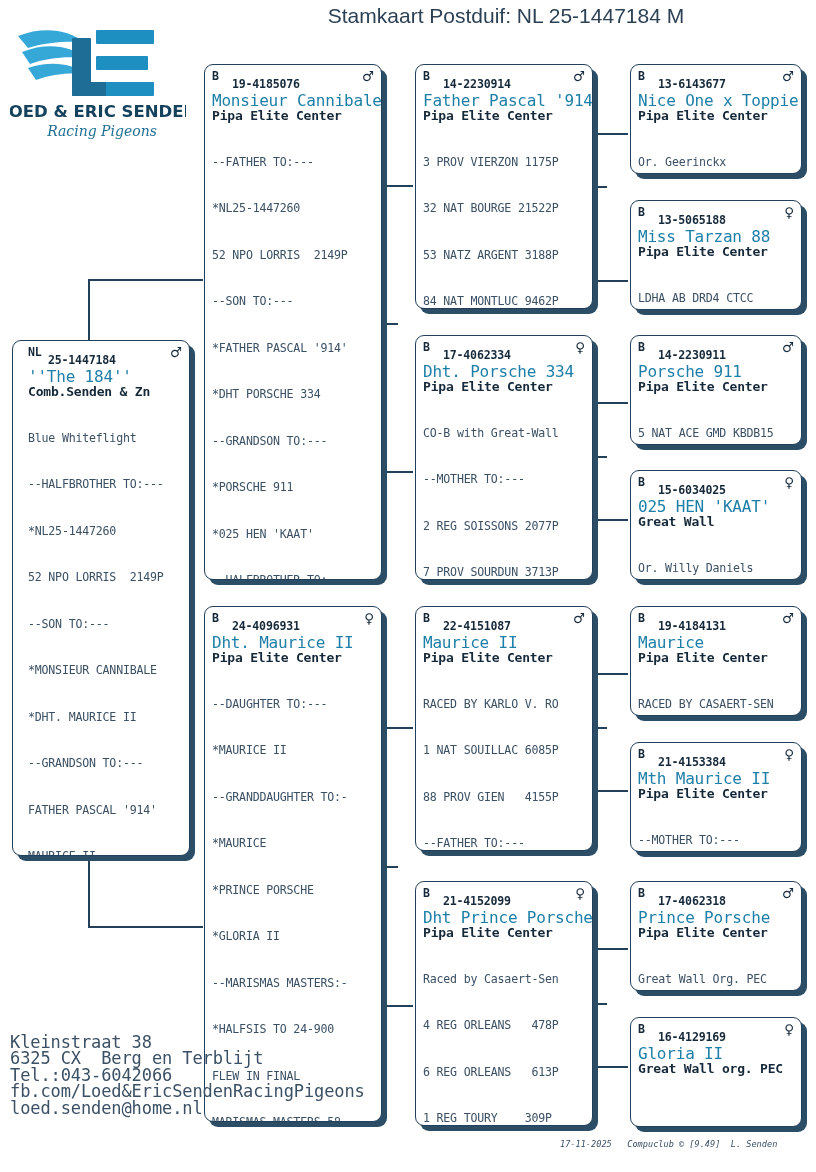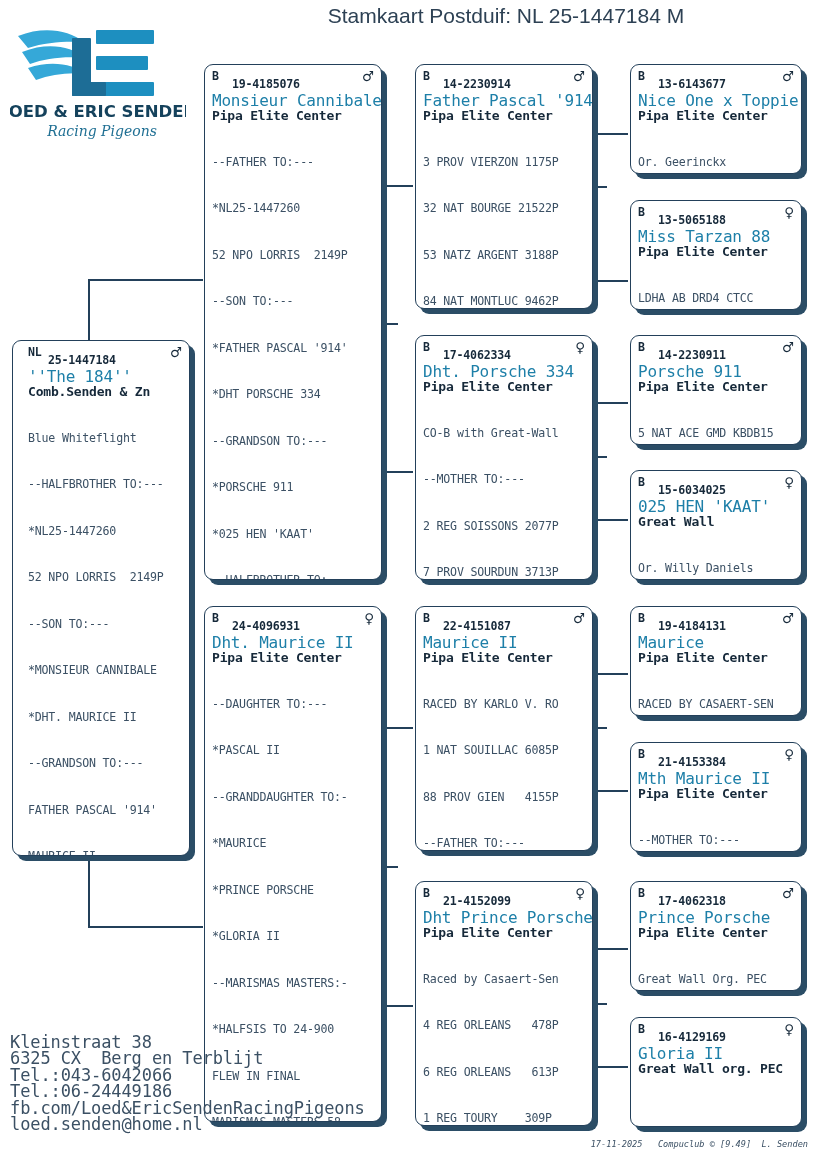--- a/index.html
+++ b/index.html
@@ -131,21 +131,21 @@
     line-height: 16.4px;
     color: #3b5064;
     letter-spacing: -0.1px;
     white-space: pre;
   }
   #footer-credit {
     position: absolute;
     left: 560px;
     top: 1139px;
     width: 248px;
-    text-align: right;
+    text-align: left;
     font-size: 8.6px;
     font-style: italic;
     color: #3b5064;
     white-space: pre;
     letter-spacing: 0px;
   }
 </style>
 </head>
 <body>
 
@@ -266,21 +266,21 @@
 <div class="pbox" style="left:204px; top:606px; width:178px; height:516px;">
   <div class="hdr">
     <span class="ring-country">B</span>
     <span class="ring-nr">24-4096931</span>
     <span class="sexglyph">♀</span>
   </div>
   <div class="nameline">Dht. Maurice II</div>
   <div class="loftline">Pipa Elite Center</div>
   <div class="body">
     <div class="ln">--DAUGHTER TO:---</div>
-    <div class="ln">*PASCAL II</div>
+    <div class="ln">*MAURICE II</div>
     <div class="ln">--GRANDDAUGHTER TO:-</div>
     <div class="ln">*MAURICE</div>
     <div class="ln">*PRINCE PORSCHE</div>
     <div class="ln">*GLORIA II</div>
     <div class="ln">--MARISMAS MASTERS:-</div>
     <div class="ln">*HALFSIS TO 24-900</div>
     <div class="ln">FLEW IN FINAL</div>
     <div class="ln">MARISMAS MASTERS 58</div>
     
     
@@ -505,18 +505,17 @@
     <div class="ln">&nbsp;</div>
     
     
   </div>
 </div>
 
 <div id="breeder-block">
   <div class="addr">Kleinstraat 38</div>
   <div class="addr">6325 CX  Berg en Terblijt</div>
   <div class="addr">Tel.:043-6042066</div>
-  <div class="addr">Tel.:06-24449186</div>
   <div class="addr">fb.com/Loed&amp;EricSendenRacingPigeons</div>
   <div class="addr">loed.senden@home.nl</div>
 </div>
 
 <div id="footer-credit">17-11-2025   Compuclub © [9.49]  L. Senden</div>
 
 </body></html>

